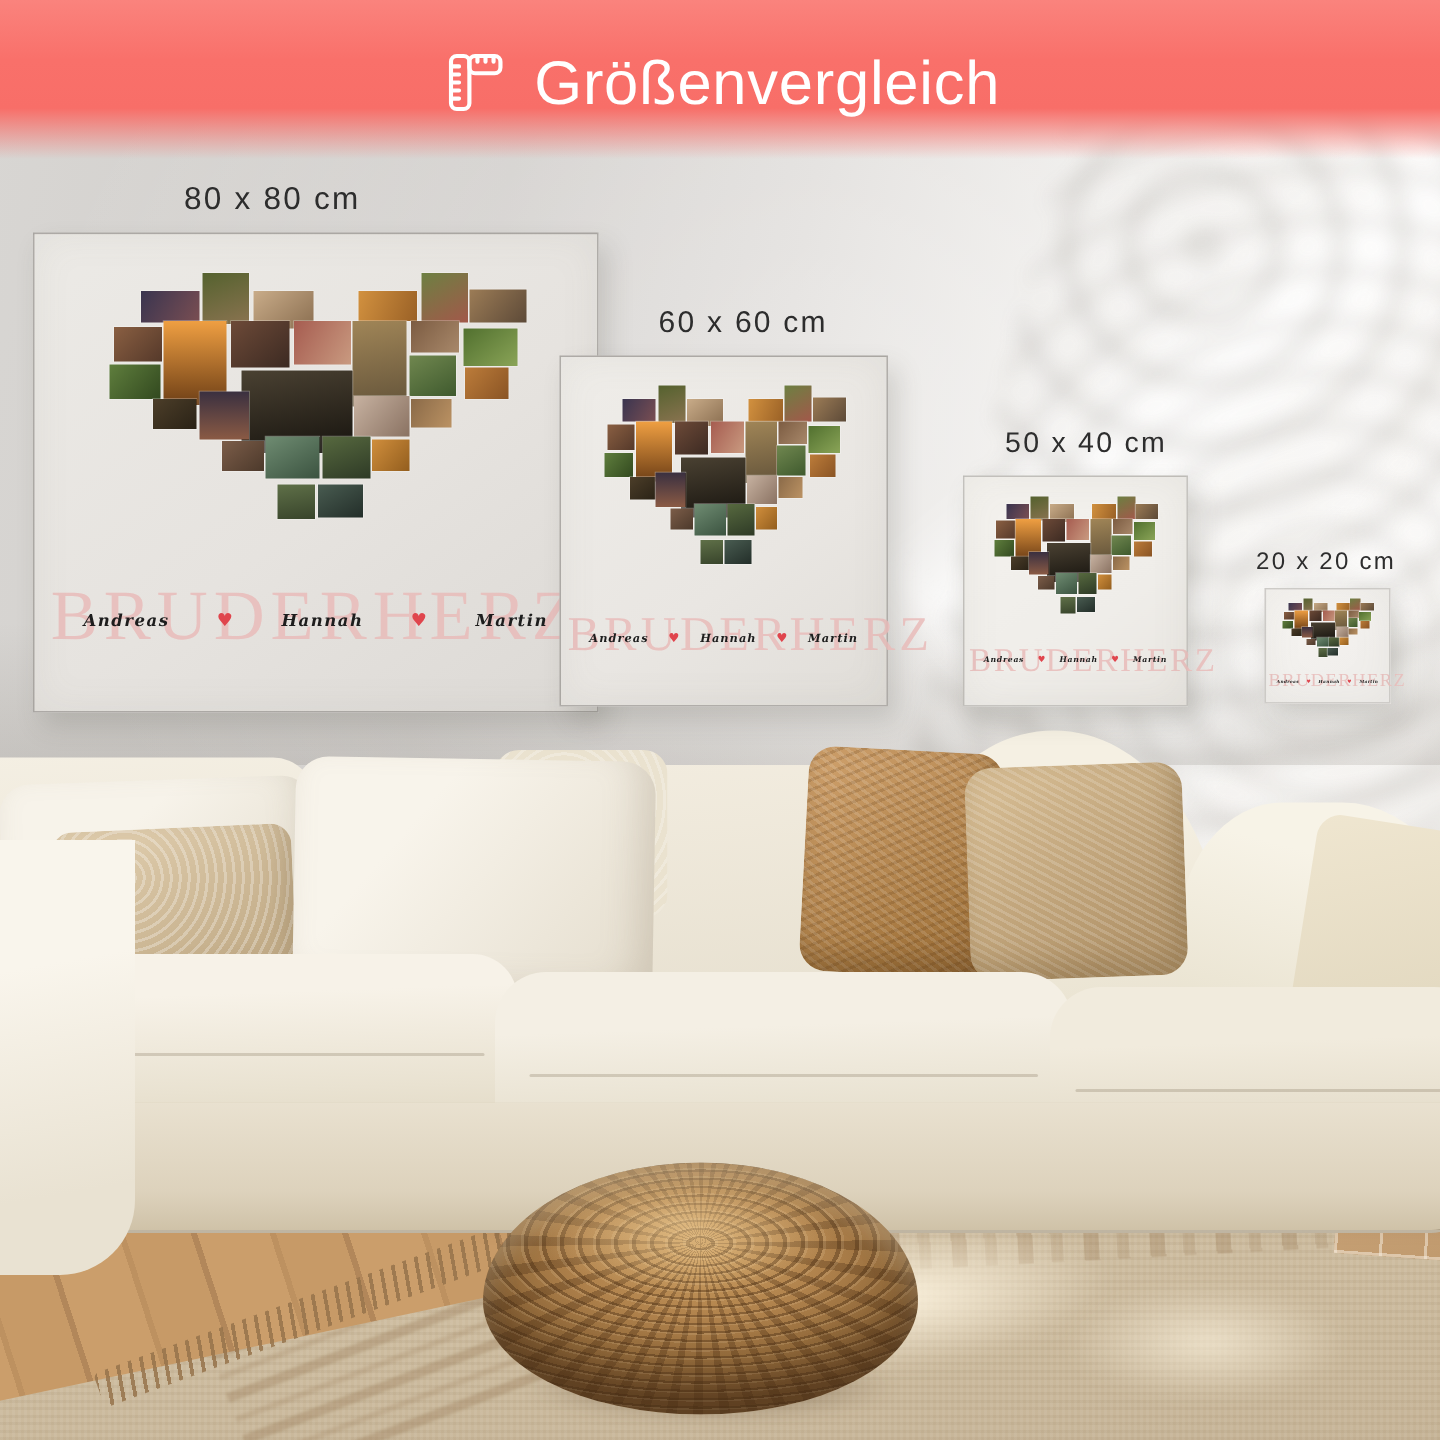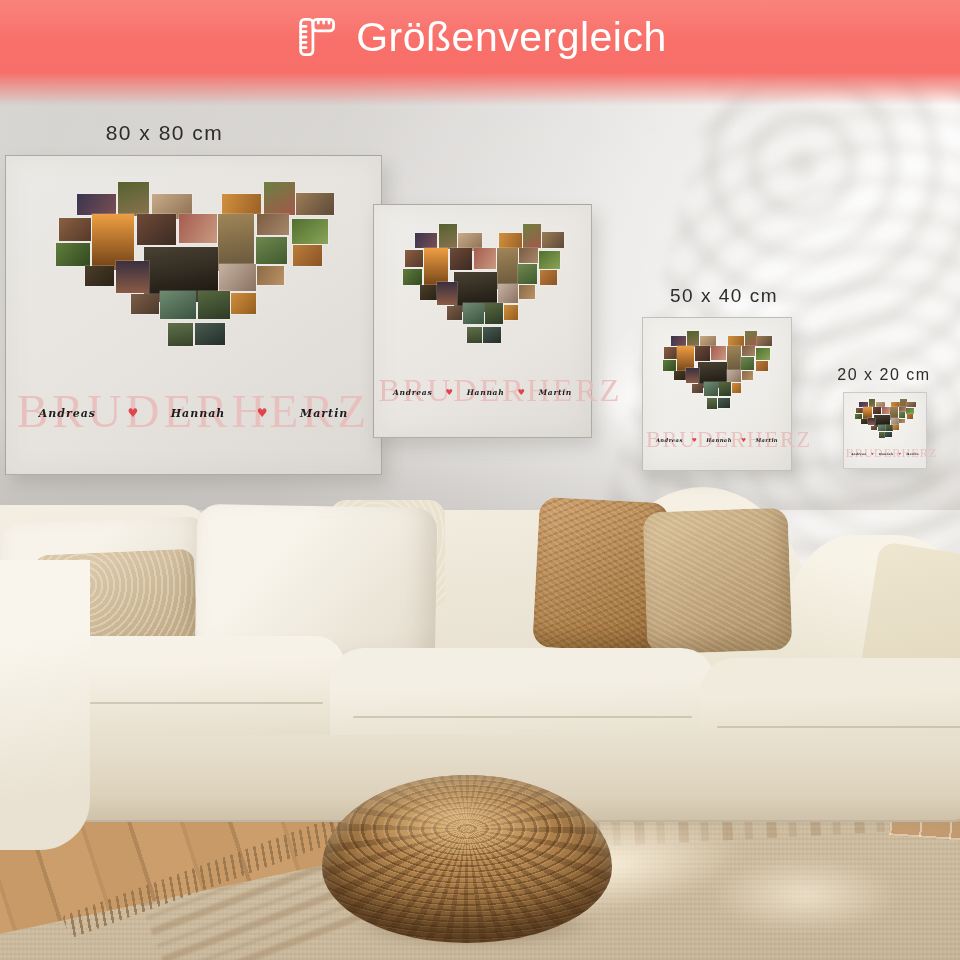--- a/index.html
+++ b/index.html
@@ -19,34 +19,34 @@
     transform:rotate(14deg);filter:blur(6px);background:
     repeating-radial-gradient(circle at 30% 20%, rgba(135,130,122,.20) 0 14px, transparent 14px 42px),
     repeating-radial-gradient(circle at 70% 60%, rgba(135,130,122,.16) 0 10px, transparent 10px 34px);}
   .wall-shade-bottom{position:absolute;left:0;top:415px;width:100%;height:95px;
     background:linear-gradient(rgba(0,0,0,0), rgba(95,88,78,.14));}
 
   
   .banner{position:absolute;left:0;top:0;width:100%;height:106px;z-index:20;}
   .banner-bg{position:absolute;inset:0;background:
     linear-gradient(180deg,#fa837d 0%,#f9706a 38%,#f86e68 68%,rgba(249,112,106,0) 100%);}
-  .banner-content{position:absolute;left:0;top:6px;width:100%;height:62px;
+  .banner-content{position:absolute;left:0;top:24px;width:100%;height:62px;
     display:flex;align-items:center;justify-content:center;gap:17px;}
   .ruler-icon svg{width:46px;height:50px;display:block;}
   .banner-title{color:#ffffff;font-size:41px;font-weight:500;letter-spacing:.5px;}
 
   
   .canvas-item{position:absolute;z-index:10;}
   .size-label{text-align:center;color:#2d2d2d;font-weight:500;letter-spacing:1.5px;
     margin-bottom:10px;white-space:nowrap;}
   .canvas{position:relative;width:100%;border:1px solid rgba(125,122,118,.55);
     box-shadow:6px 9px 16px rgba(80,75,68,.18);}
   .canvas::after{content:"";position:absolute;inset:0;pointer-events:none;
     box-shadow:inset 0 0 26px rgba(120,110,100,.08);}
-  .item-80{left:5px;top:121px;width:375px;--s:1;}
+  .item-80{left:22px;top:121px;width:375px;--s:1;}
   .item-80 .size-label{font-size:21px;transform:translateX(-28px);}
   .item-80 .canvas{height:318px;background:linear-gradient(145deg,#eceae6 0%,#e6e3df 55%,#dcd9d5 100%);}
   .item-60{left:373px;top:204px;width:217px;--s:.69;}
   .item-60 .size-label{font-size:20px;transform:translateX(14px);}
   .item-60 .canvas{height:232px;background:linear-gradient(145deg,#efede9 0%,#e9e6e2 60%,#e0ddd8 100%);}
   .item-40{left:642px;top:285px;width:148px;--s:.47;}
   .item-40 .size-label{font-size:19px;transform:translateX(8px);}
   .item-40 .canvas{height:152px;background:linear-gradient(145deg,#f4f2ee 0%,#efede9 60%,#e8e5e0 100%);border-color:rgba(140,137,133,.45);}
   .item-20{left:843px;top:366px;width:82px;--s:.26;}
   .item-20 .size-label{font-size:16px;margin:0 -40px 8px;}
@@ -225,20 +225,21 @@
             <span class="heart-sep">♥</span>
             <span>Hannah</span>
             <span class="heart-sep">♥</span>
             <span>Martin</span>
           </div>
       </div>
     </div>
   </div>
 
   <div class="canvas-item item-60">
+    <div class="size-label">60 x 60 cm</div>
     <div class="canvas">
       <div class="collage">
           <div class="tile" style="left: 9.5%; top: 7.5%; width: 13.5%; height: 10.5%; background: linear-gradient(120deg, rgb(58, 53, 80), rgb(122, 78, 82));"></div>
           <div class="tile" style="left: 24%; top: 2%; width: 10.5%; height: 16.5%; background: linear-gradient(160deg, rgb(85, 98, 47), rgb(138, 115, 80));"></div>
           <div class="tile" style="left: 35.5%; top: 7.5%; width: 14%; height: 12%; background: linear-gradient(140deg, rgb(201, 172, 137), rgb(138, 110, 80));"></div>
           <div class="tile" style="left: 60%; top: 7.5%; width: 13.5%; height: 10%; background: linear-gradient(110deg, rgb(210, 145, 63), rgb(154, 97, 38));"></div>
           <div class="tile" style="left: 74.5%; top: 2%; width: 10.5%; height: 16%; background: linear-gradient(150deg, rgb(109, 128, 66), rgb(162, 88, 74));"></div>
           <div class="tile" style="left: 85.5%; top: 7%; width: 13%; height: 11%; background: linear-gradient(130deg, rgb(156, 124, 86), rgb(93, 74, 56));"></div>
           <div class="tile" style="left: 3.5%; top: 19%; width: 11%; height: 11.5%; background: linear-gradient(135deg, rgb(138, 95, 66), rgb(85, 57, 42));"></div>
           <div class="tile" style="left: 15%; top: 17.5%; width: 14.5%; height: 27%; background: linear-gradient(rgb(239, 159, 66), rgb(110, 63, 22));"></div>

